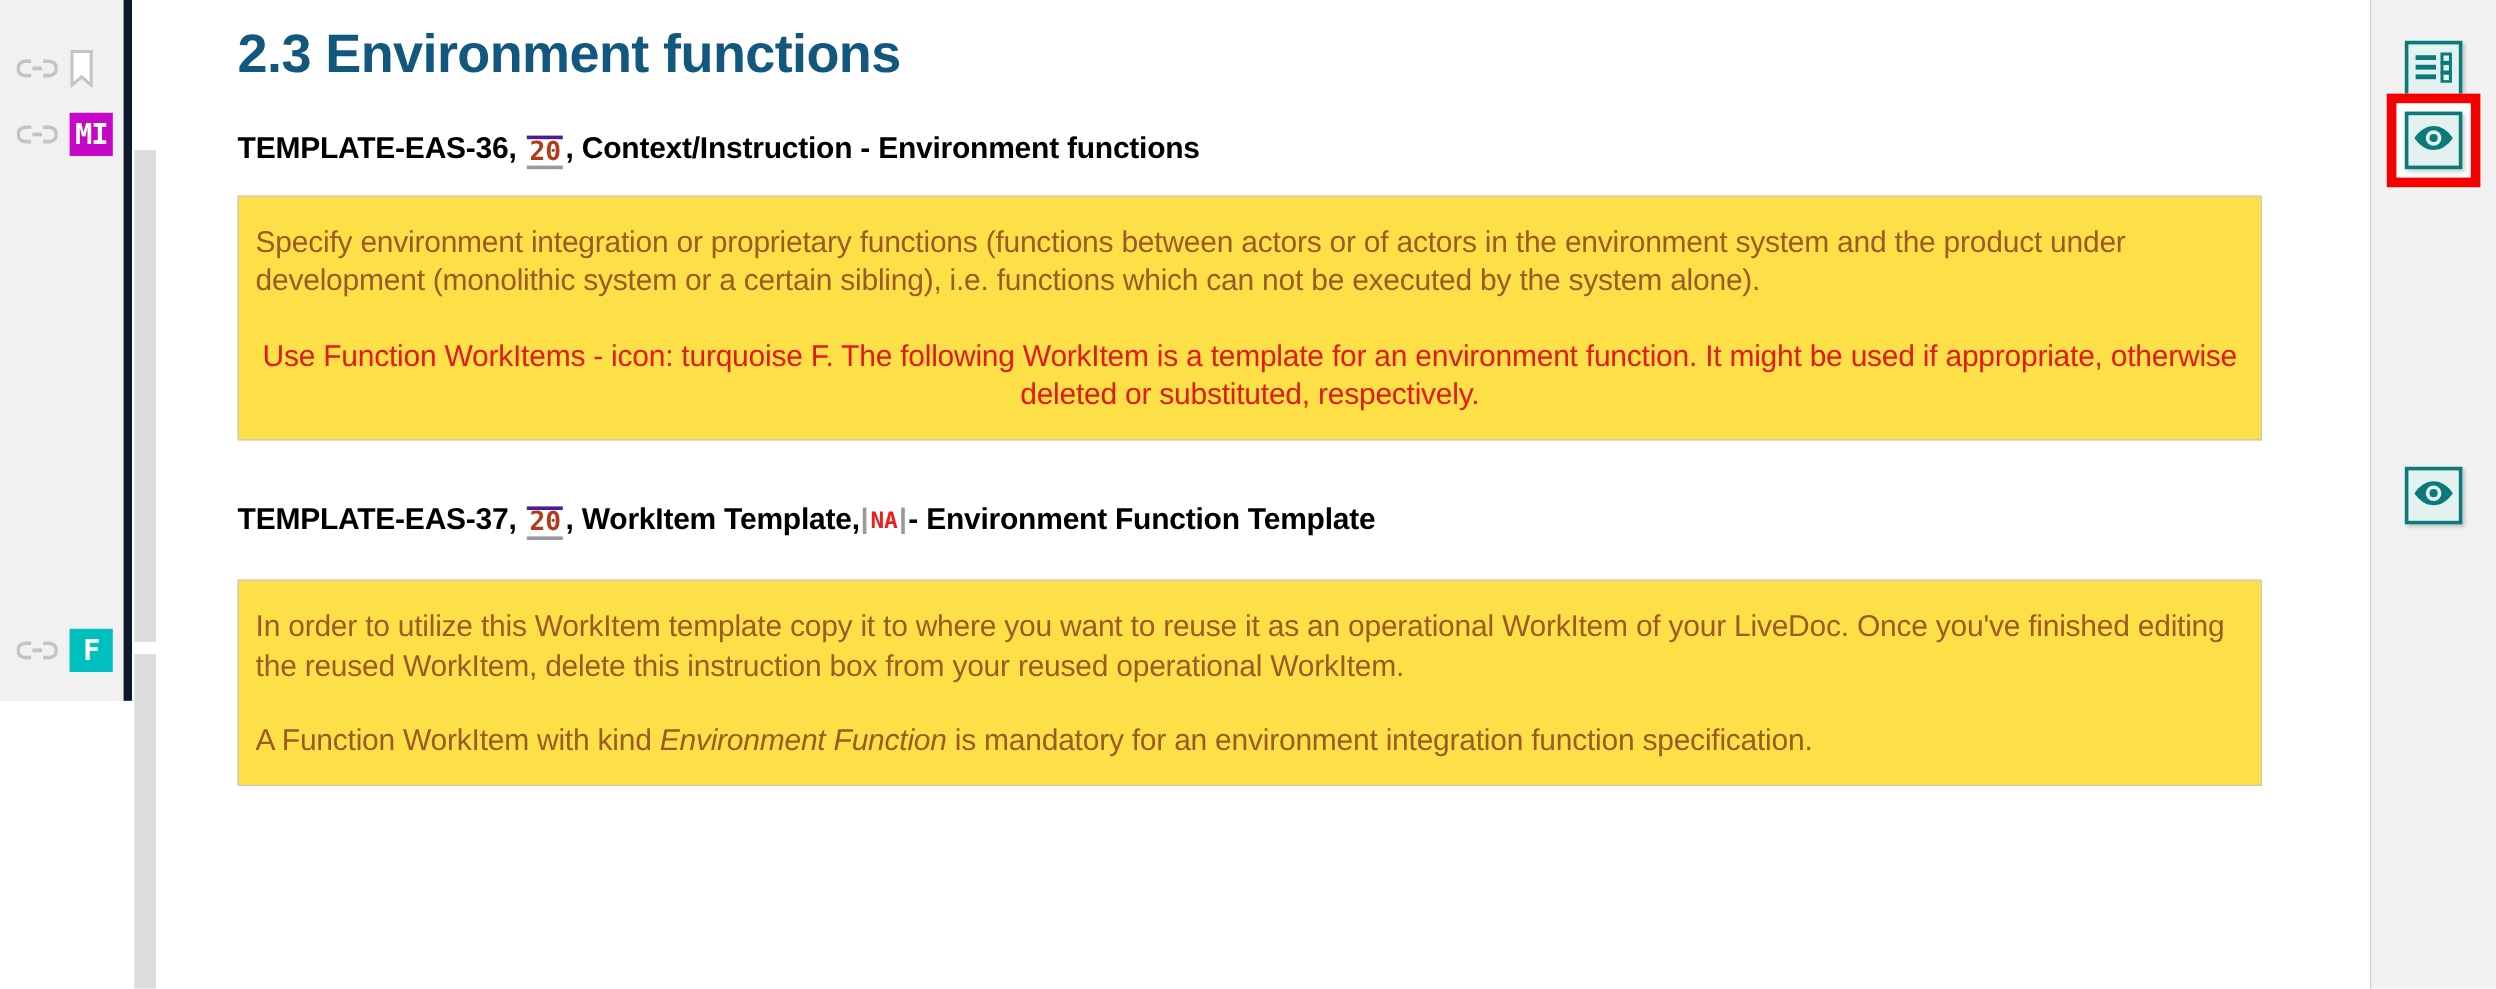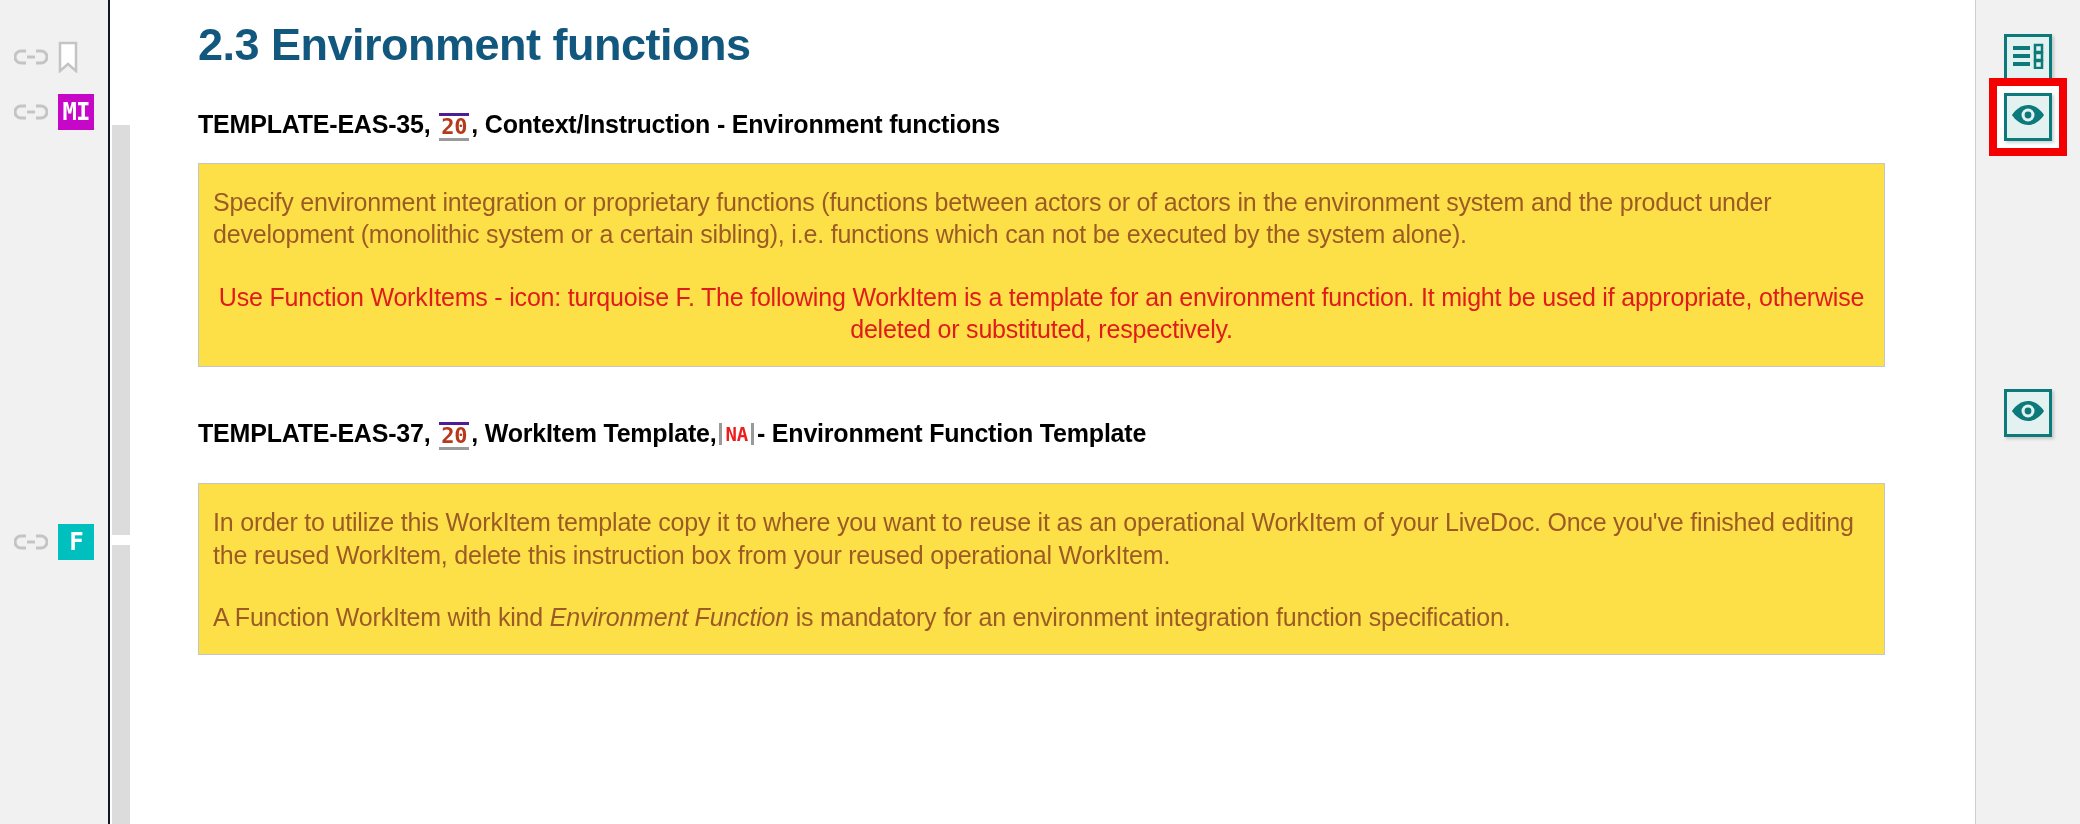--- a/index.html
+++ b/index.html
@@ -11,23 +11,23 @@
   }
   #app {
     position: relative;
     width: 2080px; height: 824px;
     background: #ffffff;
   }
 
   
   #left-gutter {
     position: absolute; left: 0; top: 0;
-    width: 110px; height: 824px;
+    width: 110px; height: 584px;
     background: #f1f1f1;
-    border-right: 2px solid #0f172a;
+    border-right: 7px solid #0f172a;
     box-sizing: border-box;
   }
   .gutter-row {
     position: absolute;
     left: 14px;
     display: flex;
     align-items: center;
     gap: 10px;
     height: 36px;
   }
@@ -215,21 +215,21 @@
 
   <div id="section-bar-1"></div>
   <div id="section-bar-2"></div>
 
   <div id="content">
     <div class="inner">
 
       <h1 id="page-title">2.3 Environment functions</h1>
 
       <div class="meta-line">
-        <span>TEMPLATE-EAS-35</span><span>, </span><span class="num-badge">20</span><span>, </span><span>Context/Instruction - Environment functions</span>
+        <span>TEMPLATE-EAS-36</span><span>, </span><span class="num-badge">20</span><span>, </span><span>Context/Instruction - Environment functions</span>
       </div>
 
       <div class="instruction-box">
         <p>Specify environment integration or proprietary functions (functions between actors or of actors in the environment system and the product under development (monolithic system or a certain sibling), i.e. functions which can not be executed by the system alone).</p>
         <p class="red">Use Function WorkItems - icon: turquoise F. The following WorkItem is a template for an environment function. It might be used if appropriate, otherwise deleted or substituted, respectively.</p>
       </div>
 
       <div class="meta-line">
         <span>TEMPLATE-EAS-37</span><span>, </span><span class="num-badge">20</span><span>, </span><span>WorkItem Template,</span><span class="na-badge">NA</span><span>- Environment Function Template</span>
       </div>

